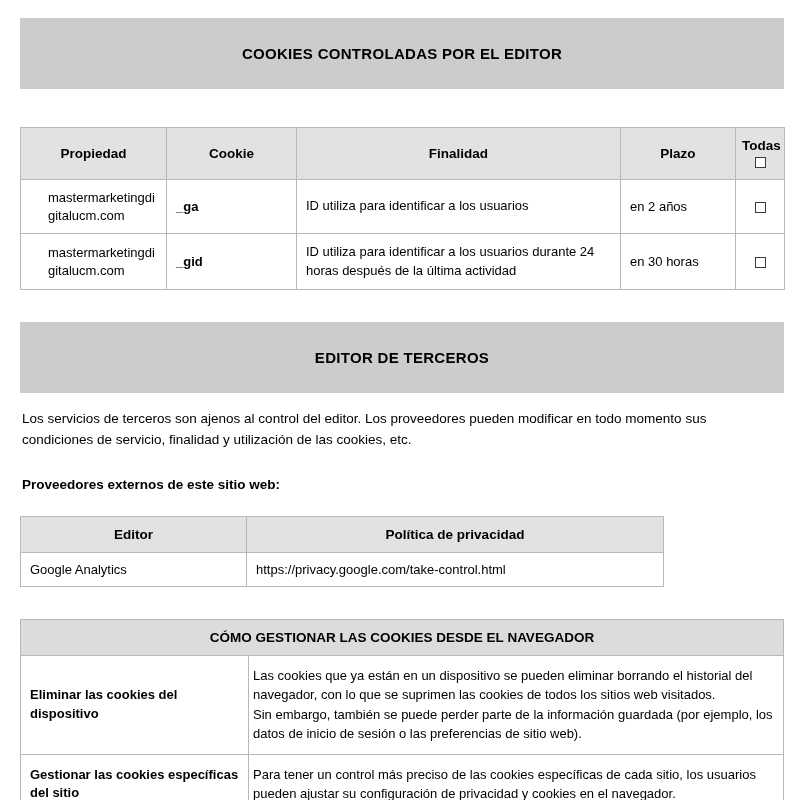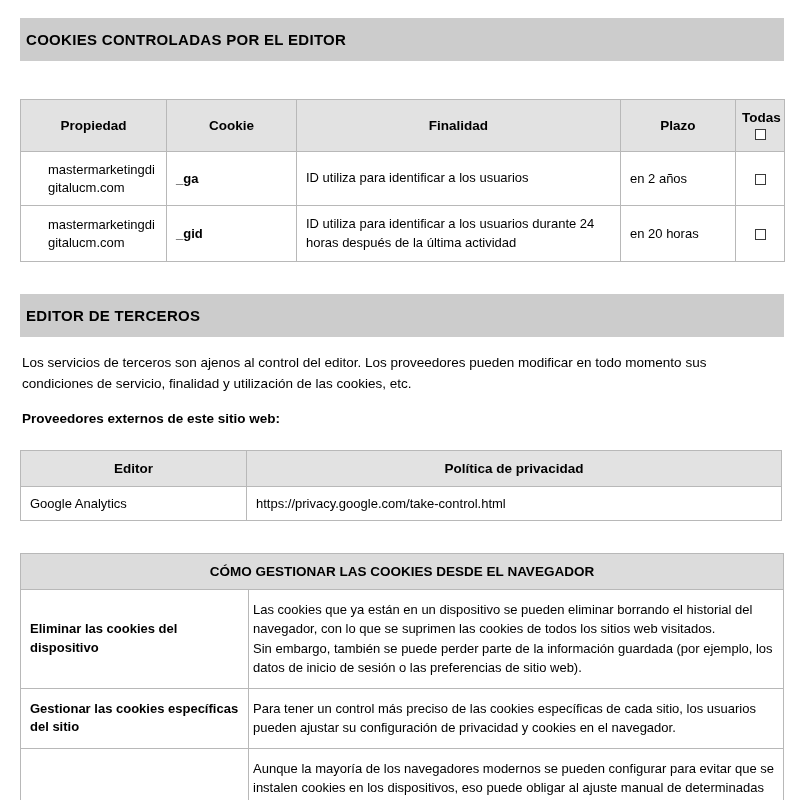--- a/index.html
+++ b/index.html
@@ -16,25 +16,26 @@
   }
   .page {
     width: 804px;
     box-sizing: border-box;
     padding: 0 20px;
   }
 
   
   .banner {
     background: #cccccc;
+    text-align: center;
     font-weight: bold;
     font-size: 15px;
     letter-spacing: 0.3px;
     color: #000;
-    padding: 13px 6px;
+    padding: 27px 6px;
     box-sizing: border-box;
   }
   .banner-title {
     display: block;
   }
   .banner-spacer-top { height: 18px; }
 
   
   table {
     border-collapse: collapse;
@@ -102,25 +103,25 @@
   
   .para {
     font-size: 13.5px;
     line-height: 1.55;
     margin: 16px 2px 0 2px;
     max-width: 740px;
   }
   .para-strong {
     font-size: 13.5px;
     font-weight: bold;
-    margin: 16px 2px 0 2px;
-  }
-
-  
-  .tbl-providers { width: 762px; }
+    margin: 26px 2px 0 2px;
+  }
+
+  
+  .tbl-providers { width: 644px; }
   .tbl-providers .c-editor { width: 226px; }
   .tbl-providers td.editor { text-align: left; }
   .tbl-providers td.policy { text-align: left; }
   .tbl-providers .subhead td { background: #e2e2e2; }
 
   
   .tbl-browser { width: 764px; }
   .tbl-browser .c-label { width: 228px; }
   .tbl-browser .bannerrow td {
     background: #dcdcdc;
@@ -187,21 +188,21 @@
         <td class="final">ID utiliza para identificar a los usuarios</td>
         <td class="plazo">en 2 años</td>
         <td class="todas">
           <span class="cb"></span>
         </td>
       </tr>
       <tr>
         <td class="prop">mastermarketingdigitalucm.com</td>
         <td class="cookie">_gid</td>
         <td class="final">ID utiliza para identificar a los usuarios durante 24 horas después de la última actividad</td>
-        <td class="plazo">en 20 horas</td>
+        <td class="plazo">en 30 horas</td>
         <td class="todas">
           <span class="cb"></span>
         </td>
       </tr>
     </tbody>
   </table>
 
   <div class="gap-lg"></div>
 
   <div class="banner">

